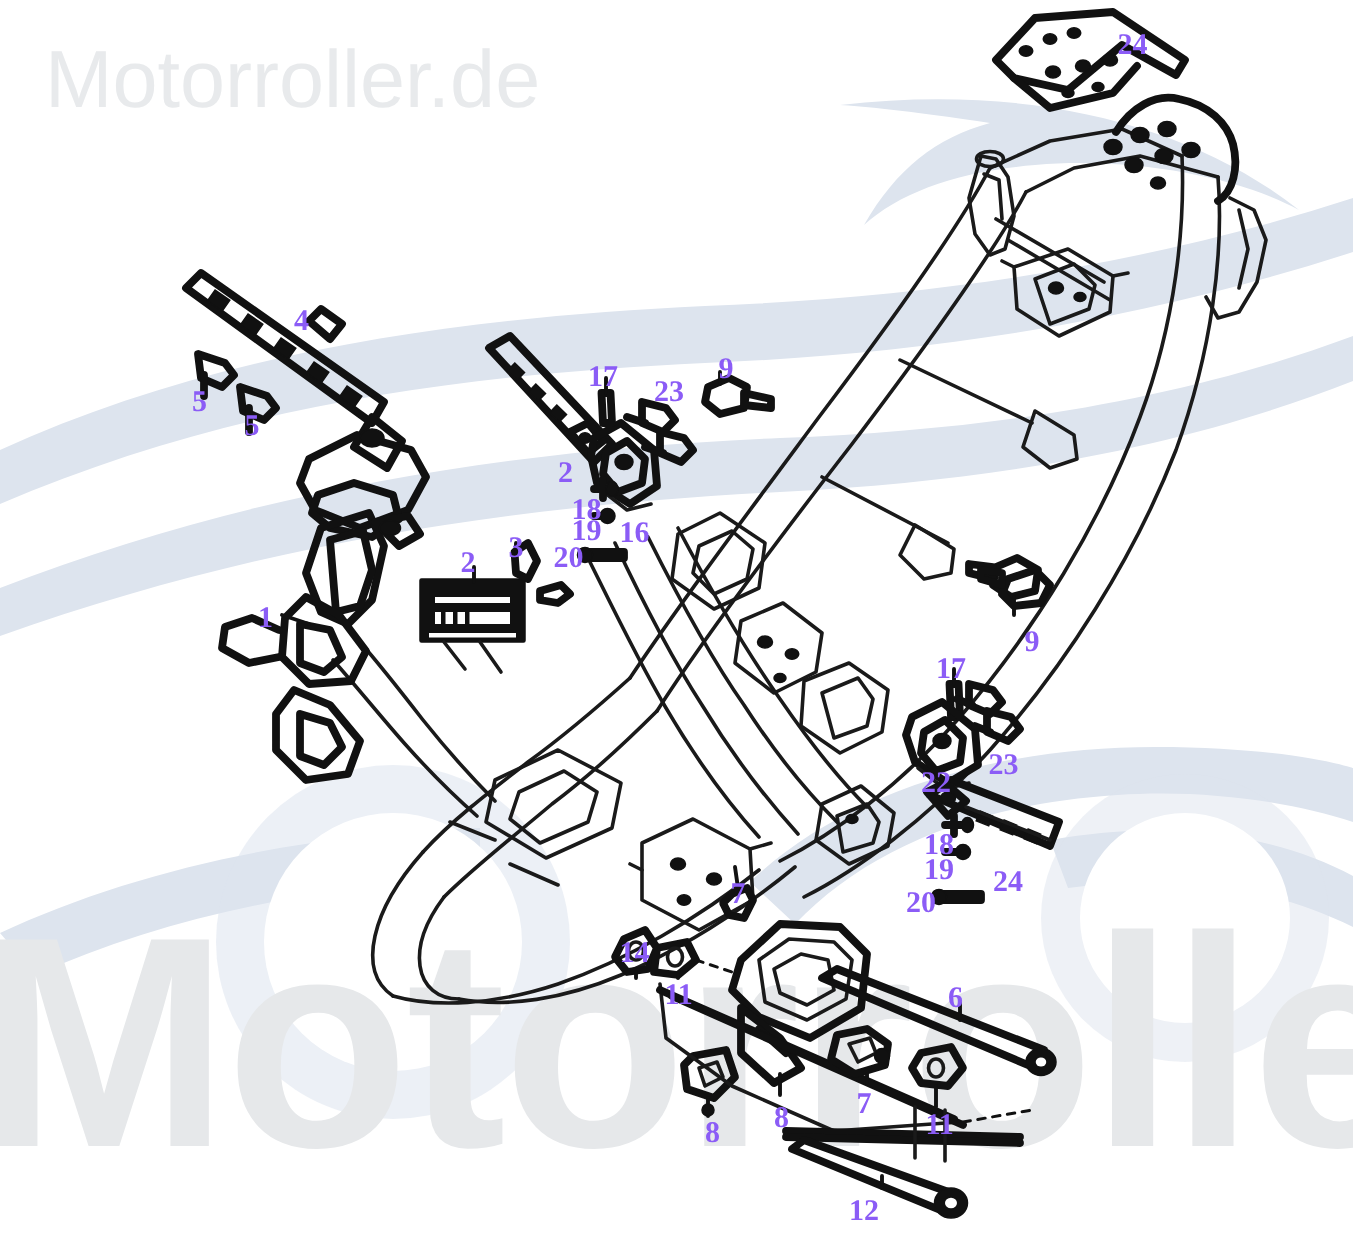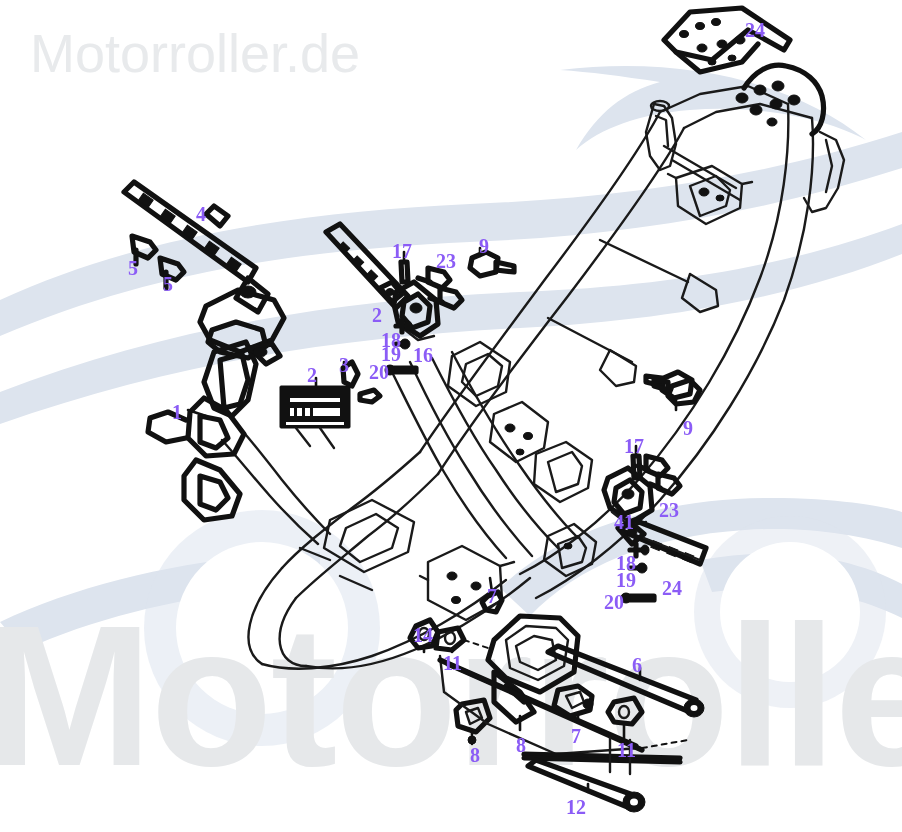--- a/index.html
+++ b/index.html
@@ -388,18 +388,18 @@
   <div class="cal" style="left:413px;top:345px">16</div>
   <div class="cal" style="left:392px;top:241px">17</div>
   <div class="cal" style="left:624px;top:436px">17</div>
   <div class="cal" style="left:381px;top:330px">18</div>
   <div class="cal" style="left:616px;top:553px">18</div>
   <div class="cal" style="left:381px;top:344px">19</div>
   <div class="cal" style="left:616px;top:570px">19</div>
   <div class="cal" style="left:369px;top:362px">20</div>
   <div class="cal" style="left:604px;top:592px">20</div>
   <div class="cal" style="left:662px;top:578px">24</div>
-  <div class="cal" style="left:614px;top:512px">41</div>
+  <div class="cal" style="left:614px;top:512px">22</div>
   <div class="cal" style="left:436px;top:251px">23</div>
   <div class="cal" style="left:659px;top:500px">23</div>
   <div class="cal" style="left:745px;top:20px">24</div>
 
 </div>
 
 </body></html>

